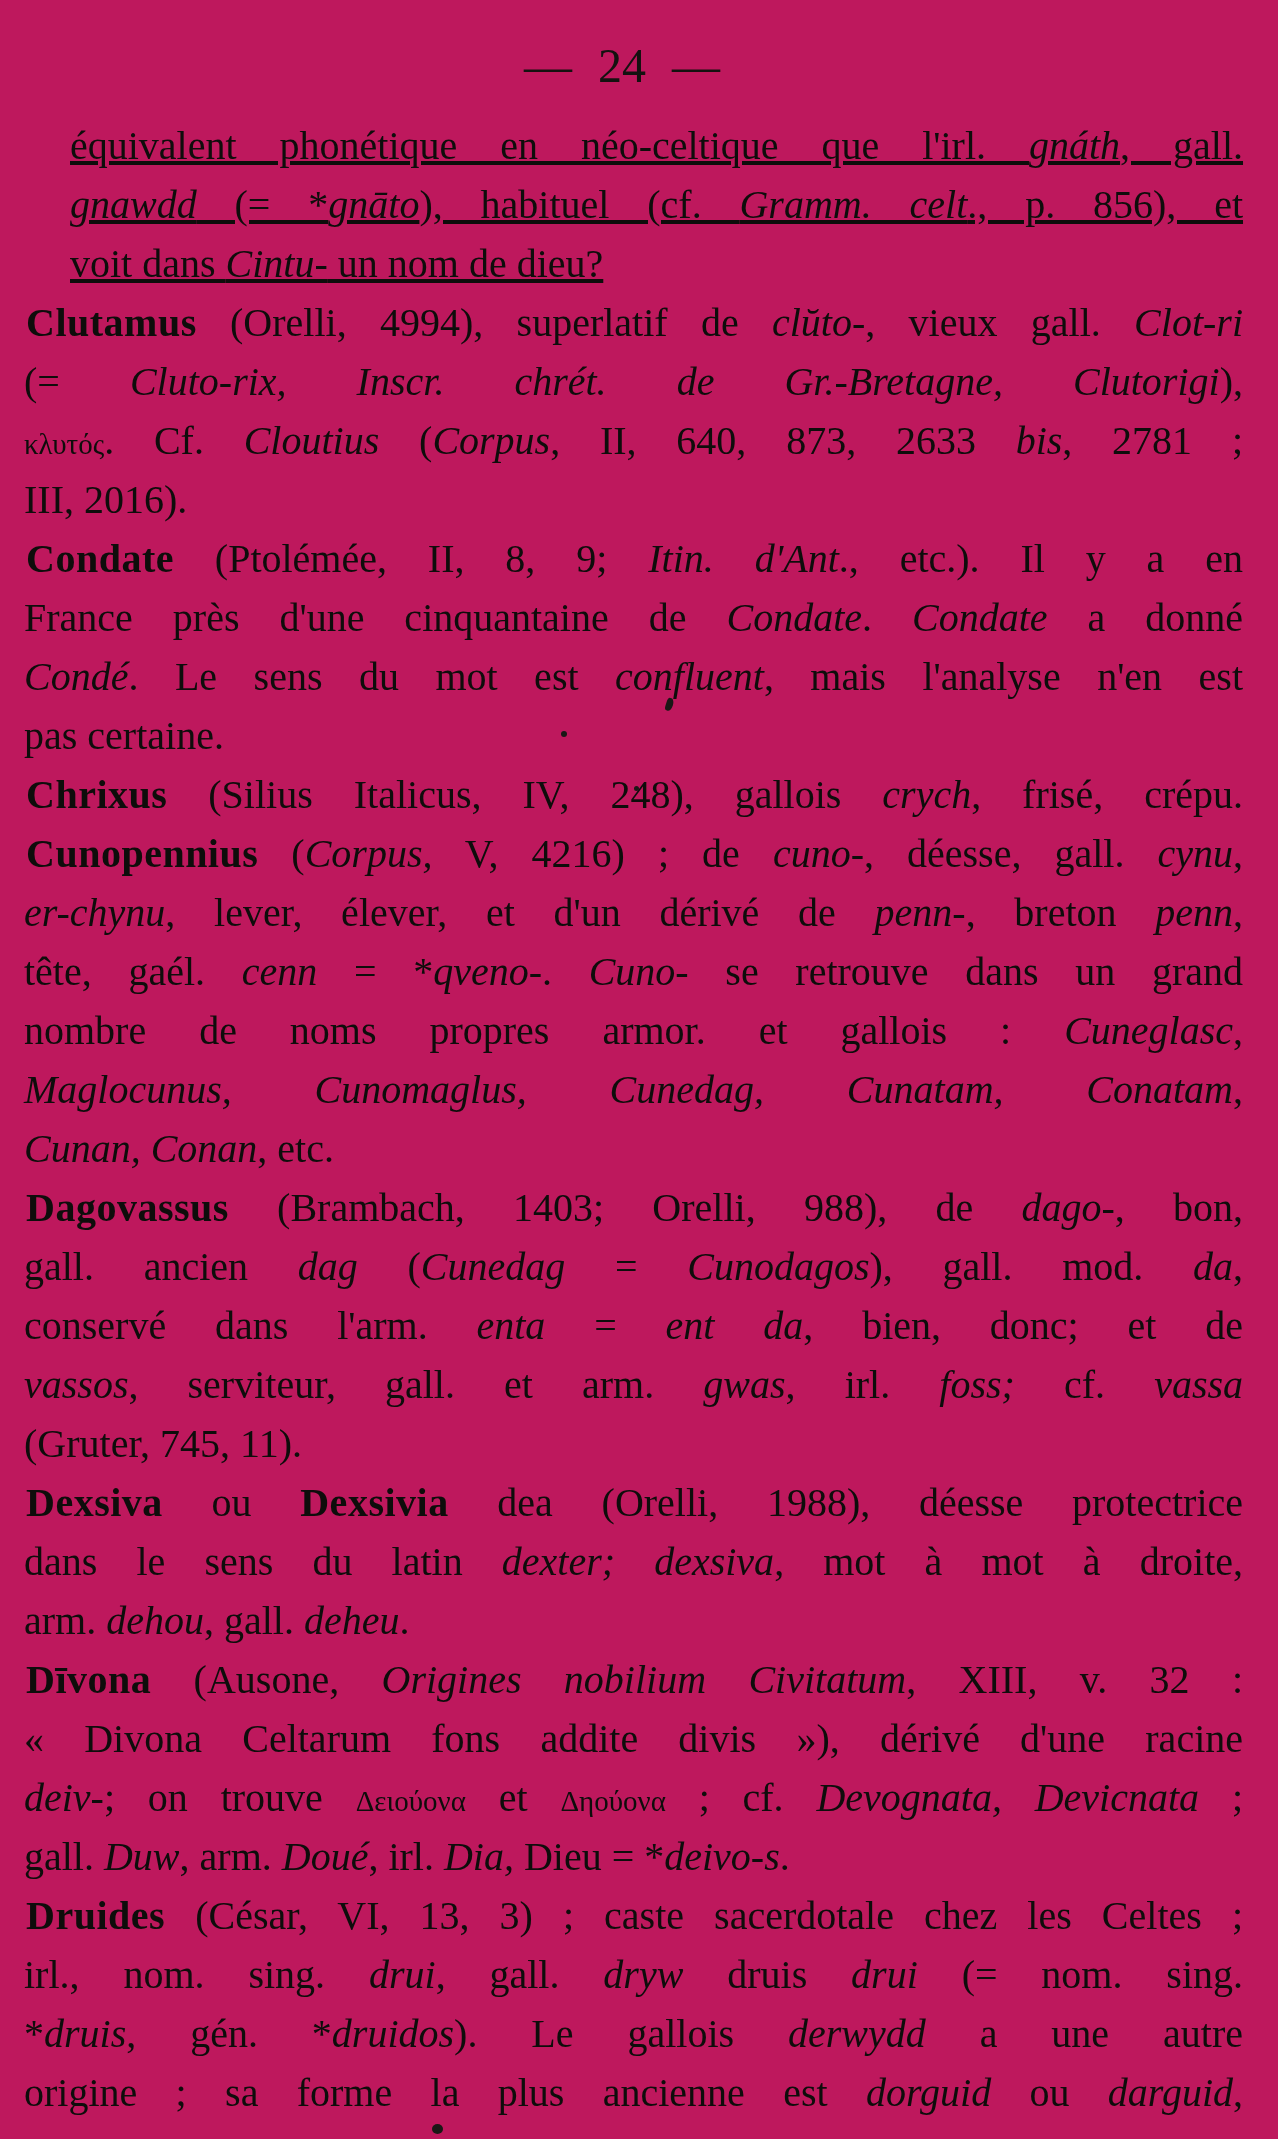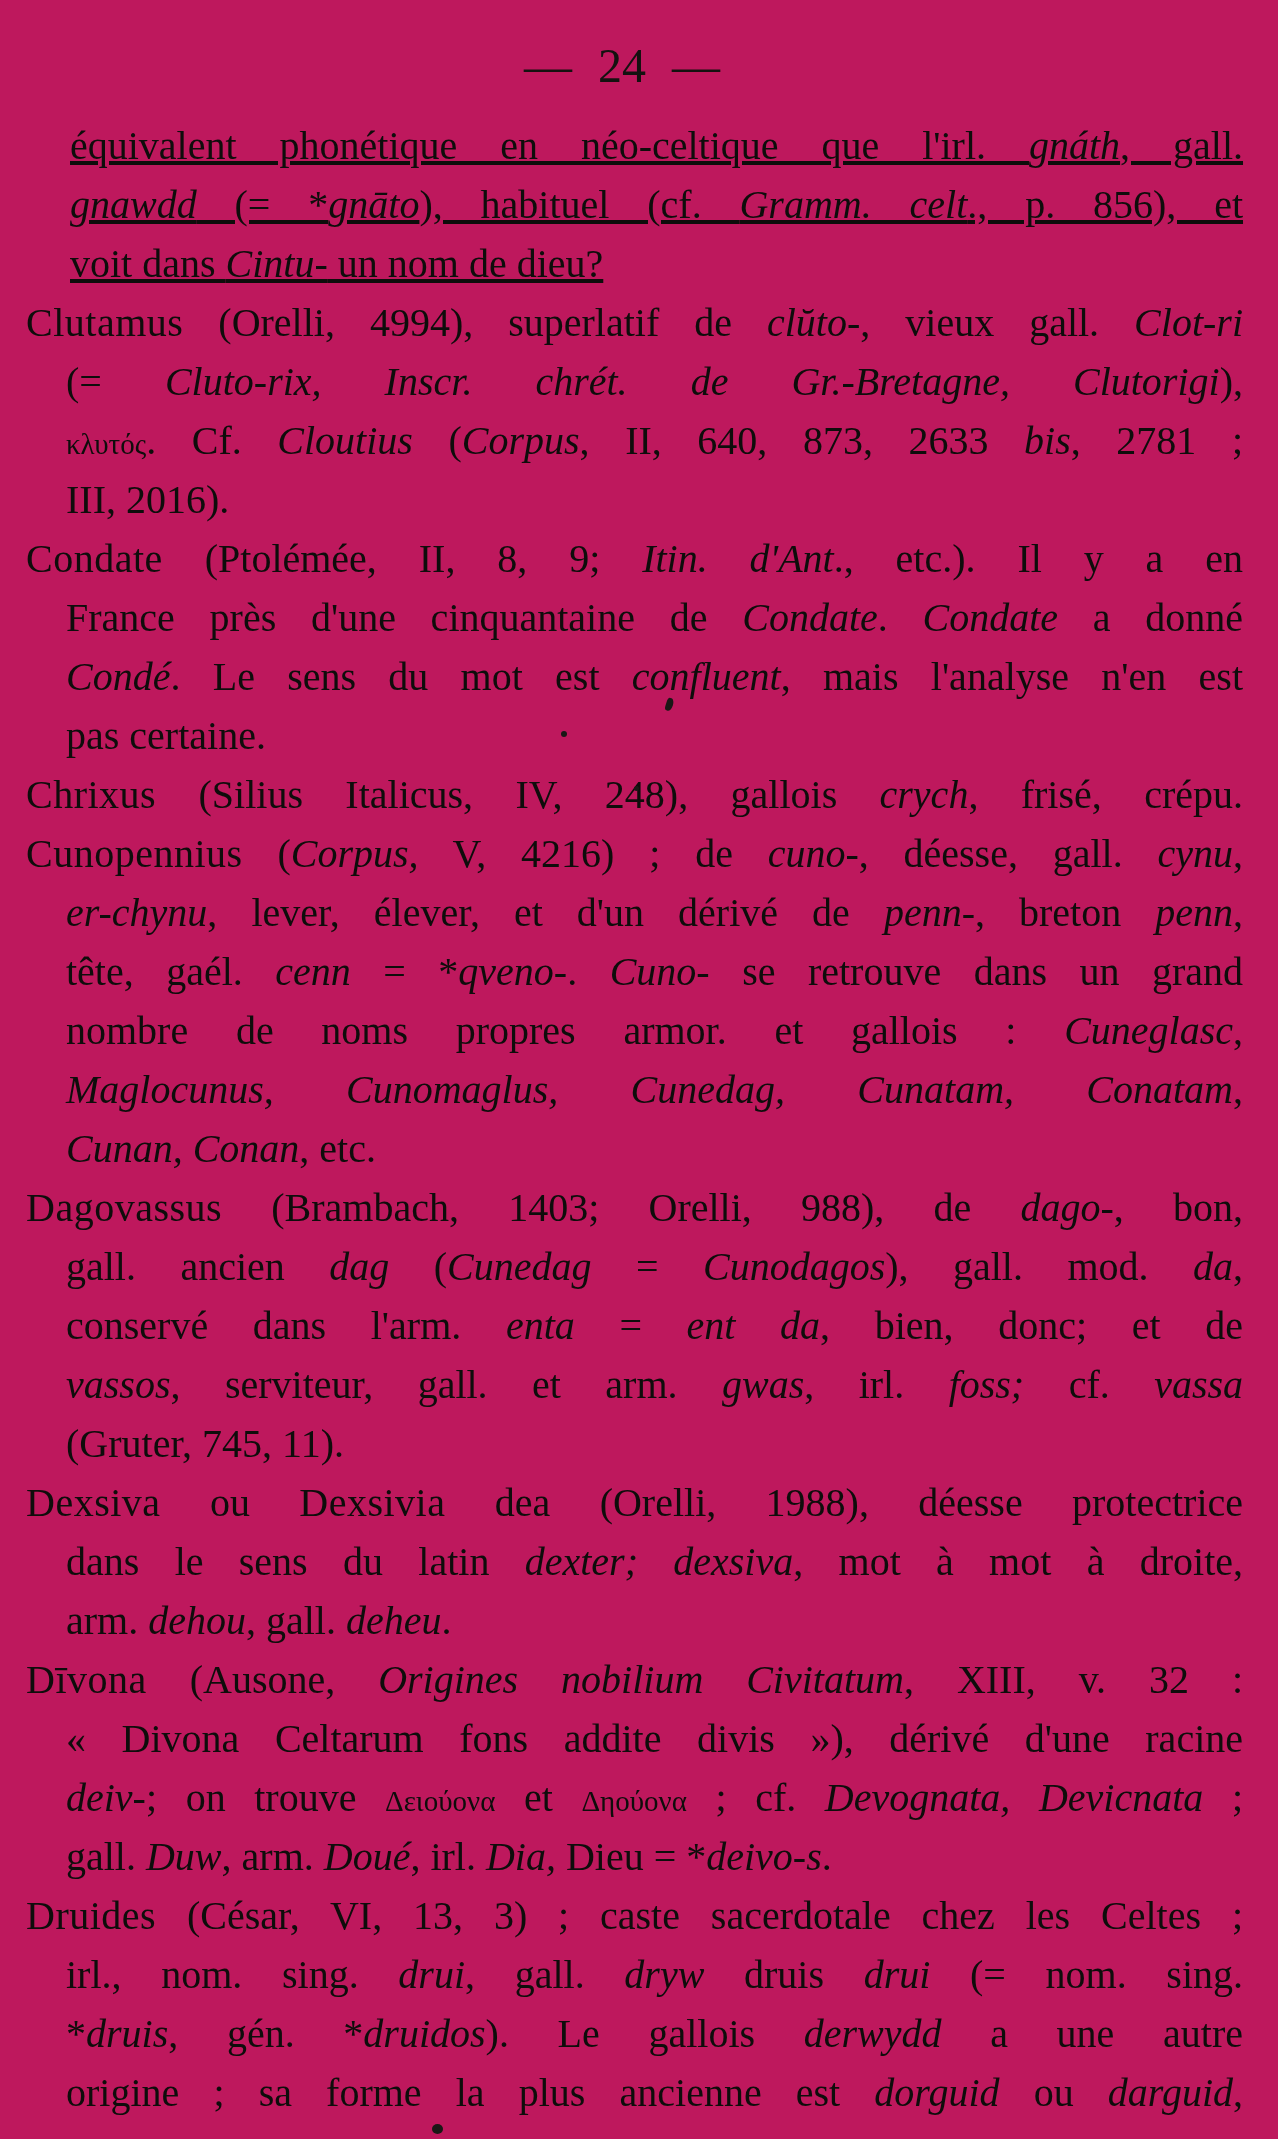--- a/index.html
+++ b/index.html
@@ -34,23 +34,23 @@
     line-height: 59px;
     height: 59px;
     padding-right: 35px;
     text-align: justify;
     text-align-last: justify;
     overflow: visible;
     white-space: normal;
   }
   .line.nj { text-align-last: left; }
   .ind-h { padding-left: 26px; }
-  .ind-c { padding-left: 66px; }
+  .ind-c { padding-left: 24px; }
   .ind-p { padding-left: 70px; text-decoration: underline; }
-  .seg-b { font-weight: normal; letter-spacing: 0.5px; }
+  .seg-b { font-weight: bold; letter-spacing: 0.5px; }
   .seg-i { font-style: italic; }
   .seg-g { font-size: 29px; }
   .speck {
     position: absolute;
     background: #1a1816;
     border-radius: 50%;
   }
   .speck.tick { border-radius: 40% 60% 60% 40%; transform: rotate(18deg); }
 </style>
 </head>

